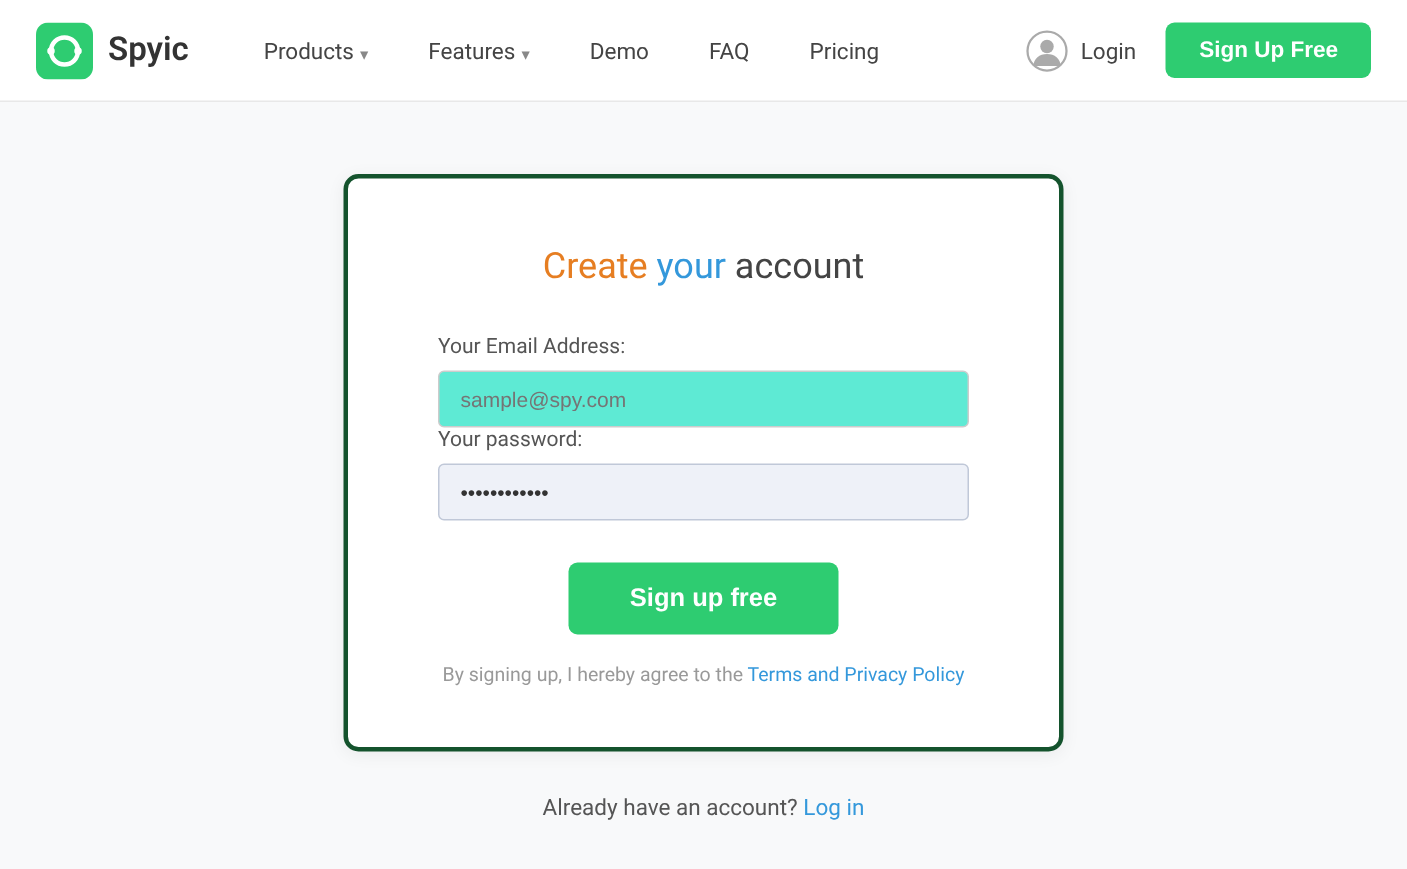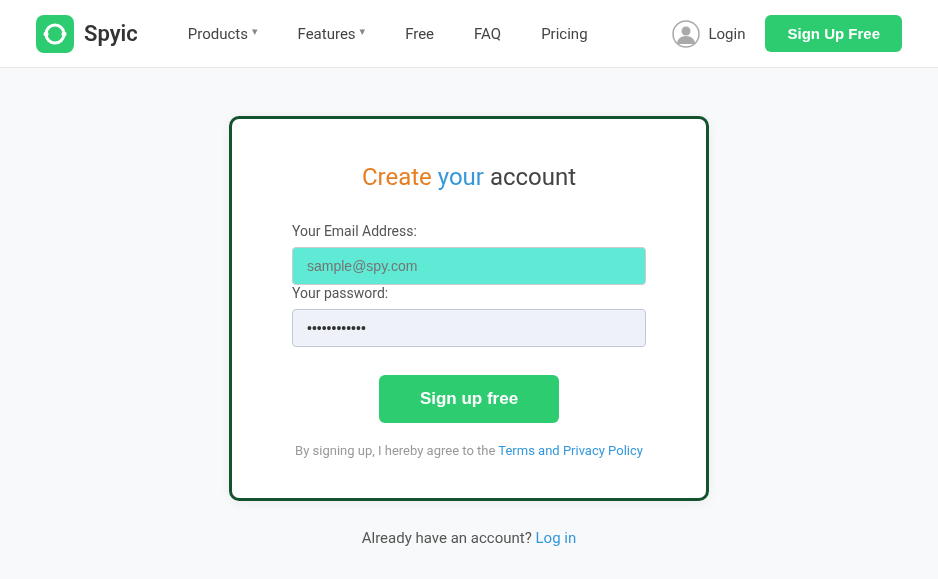--- a/index.html
+++ b/index.html
@@ -4,21 +4,21 @@
   <style>
     * { margin: 0; padding: 0; box-sizing: border-box; }
     body { font-family: -apple-system, BlinkMacSystemFont, 'Segoe UI', Roboto, sans-serif; background: #f8f9fa; min-height: 100vh; }
 
     
     .header {
       display: flex;
       align-items: center;
       background: #fff;
       border-bottom: 1px solid #e8e8e8;
-      padding: 0 36px;
+      padding: 0 24px;
       height: 68px;
       position: relative;
     }
     .logo-area {
       display: flex;
       align-items: center;
       gap: 10px;
       margin-right: 32px;
     }
     .logo-icon {
@@ -31,21 +31,21 @@
       color: #333;
     }
     .nav {
       display: flex;
       align-items: center;
       gap: 4px;
       flex: 1;
     }
     .nav-item {
       display: flex;
-      align-items: flex-start;
+      align-items: flex-end;
       gap: 4px;
       padding: 8px 18px;
       font-size: 15px;
       color: #444;
       cursor: pointer;
       border-radius: 4px;
       text-decoration: none;
     }
     .nav-item .chevron {
       font-size: 11px;
@@ -192,21 +192,21 @@
   <nav class="nav">
     <a class="nav-item">
       <span>Products</span>
       <span class="chevron">▾</span>
     </a>
     <a class="nav-item">
       <span>Features</span>
       <span class="chevron">▾</span>
     </a>
     <a class="nav-item">
-      <span>Free</span>
+      <span>Demo</span>
     </a>
     <a class="nav-item">
       <span>FAQ</span>
     </a>
     <a class="nav-item">
       <span>Pricing</span>
     </a>
   </nav>
 
   <div class="header-right">

